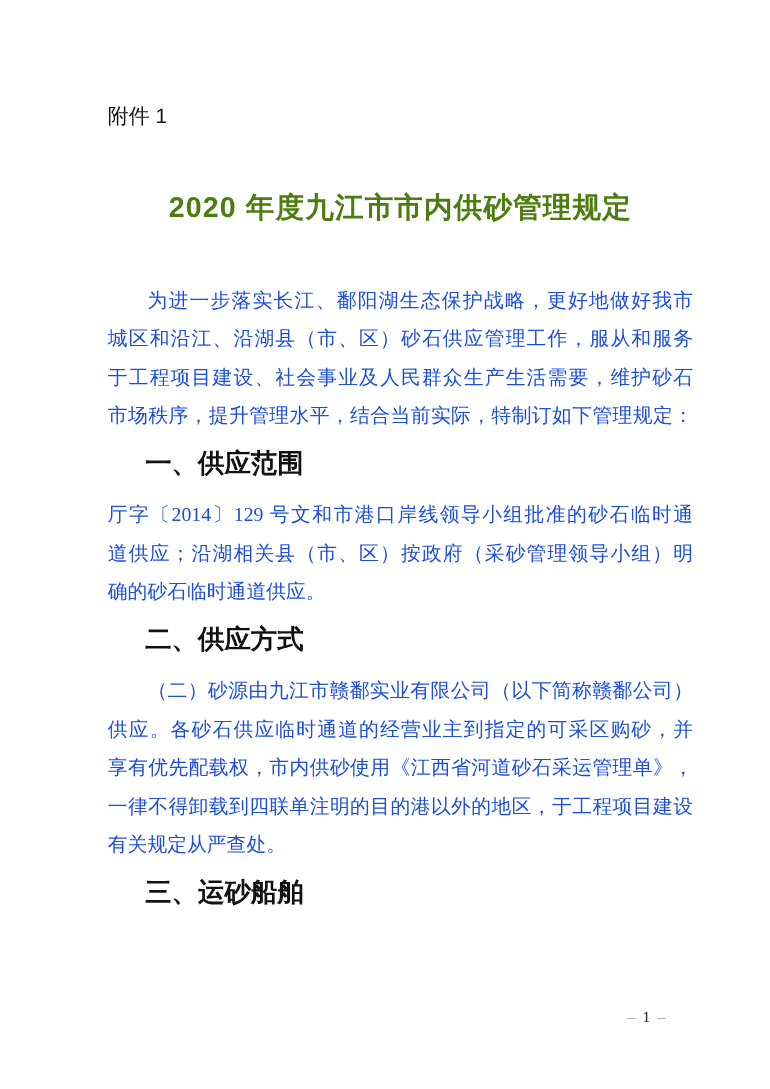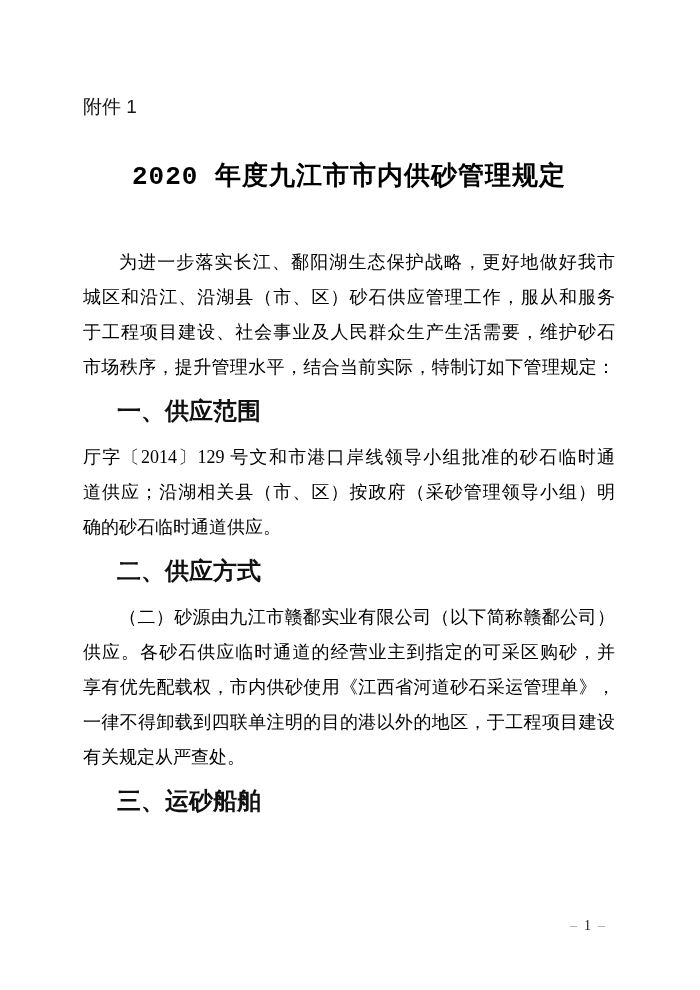--- a/index.html
+++ b/index.html
@@ -10,40 +10,40 @@
   .page {
     position: relative;
     width: 700px;
     height: 990px;
     background: #ffffff;
     overflow: hidden;
     color: #1b1b1b;
   }
   .content {
     position: absolute;
-    left: 83px;
+    left: 98px;
     top: 0;
     width: 532px;
   }
   .attachment {
     margin-top: 94px;
     font-family: "Liberation Sans", sans-serif;
     font-size: 19px;
     line-height: 26px;
     color: #141414;
   }
   .title {
-    margin: 39px 0 0 0;
-    font-family: Liberation Mono, monospace;
+    margin: 50px 0 0 0;
+    font-family: Liberation Sans, sans-serif;
     font-size: 26px;
     line-height: 36px;
     font-weight: 700;
     letter-spacing: 1px;
     text-align: center;
-    color: #000000;
+    color: #4d7c0f;
   }
   #doc-body {
     font-family: "Liberation Serif", "DejaVu Serif", serif;
   }
   #doc-body > .paragraph:first-child {
     margin-top: 50px;
   }
   .paragraph {
     margin-top: 10px;
   }
@@ -57,21 +57,21 @@
     line-height: 35px;
     font-weight: 700;
     text-indent: 34px;
     color: #111111;
   }
   .pline {
     font-size: 18px;
     line-height: 35px;
     text-align: justify;
     text-align-last: justify;
-    color: #000000;
+    color: #1d4ed8;
   }
   .pline.indent {
     text-indent: 36px;
   }
   .pline.left-last {
     text-align: left;
     text-align-last: left;
   }
   .page-number {
     position: absolute;

